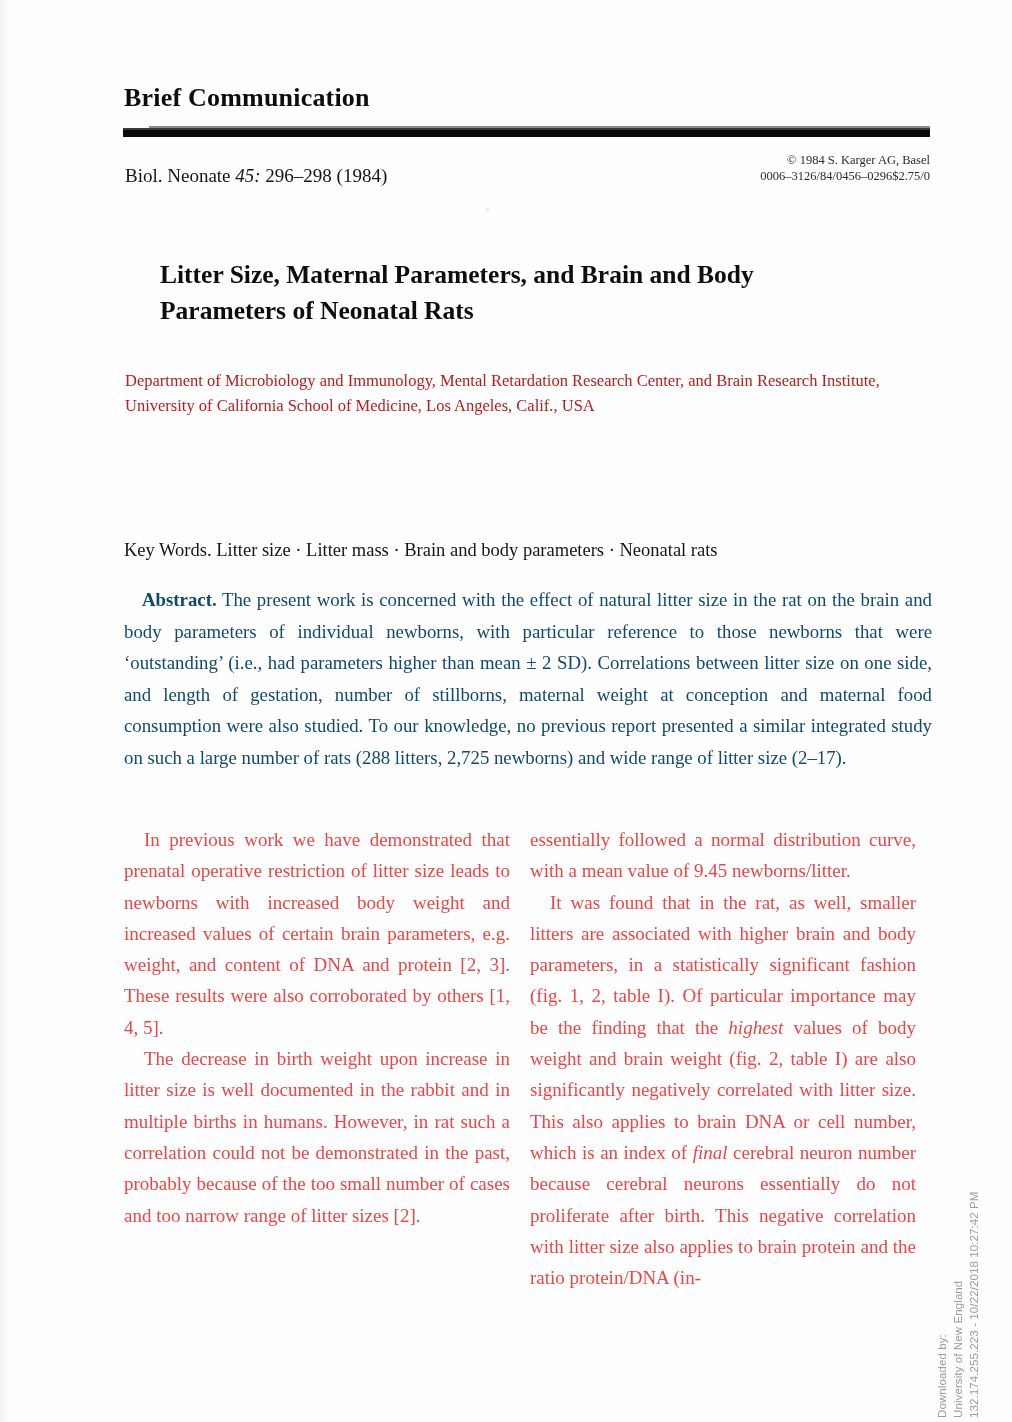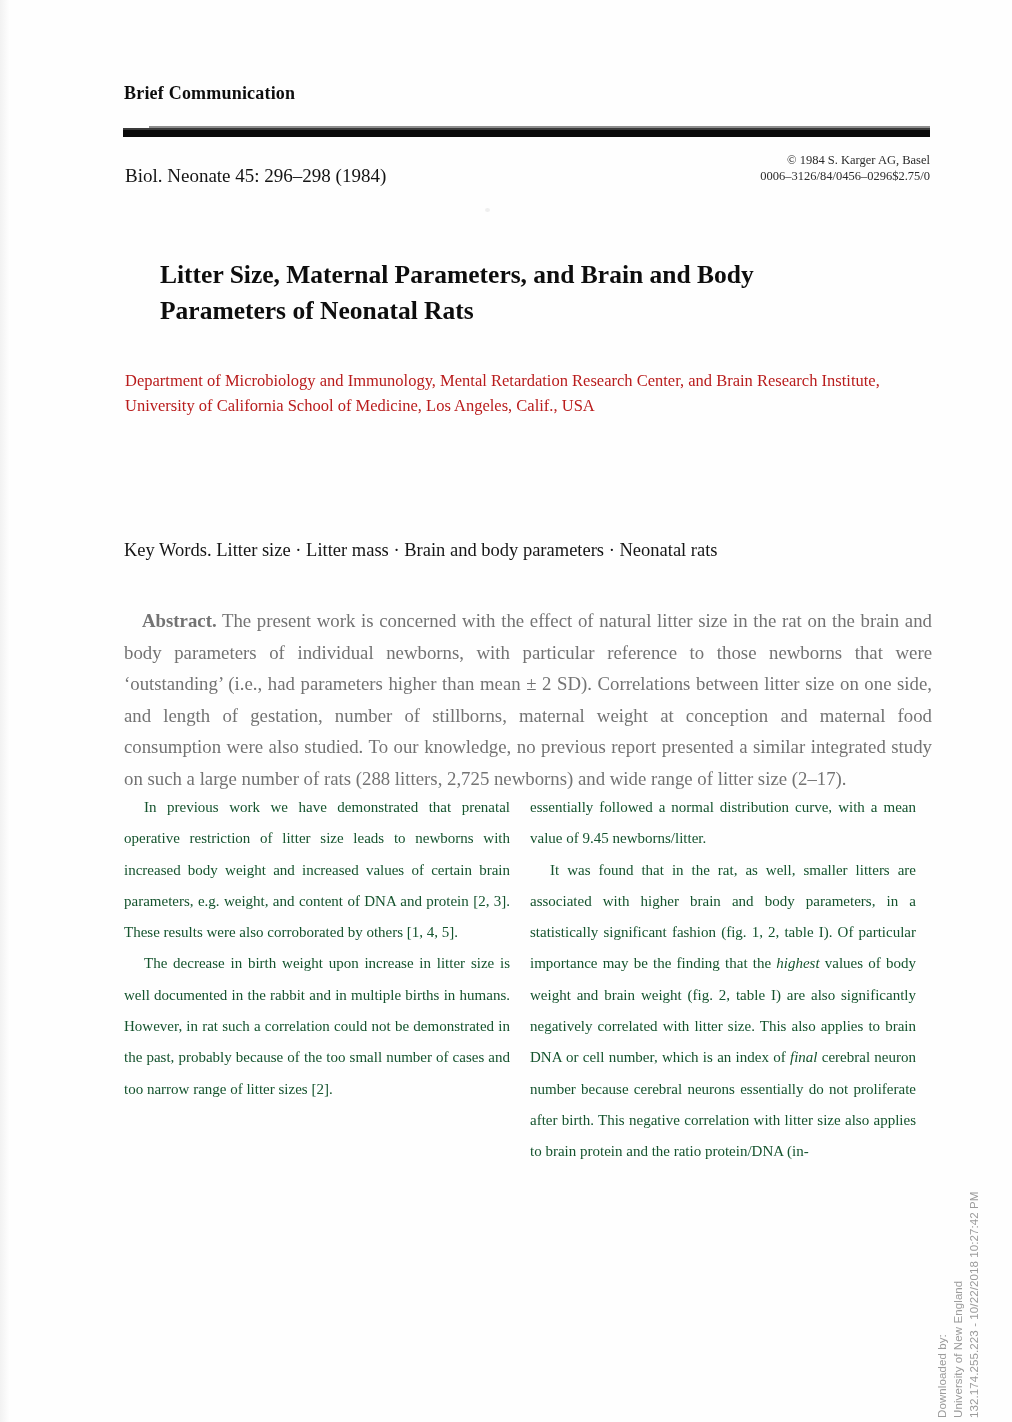--- a/index.html
+++ b/index.html
@@ -20,21 +20,21 @@
     overflow: hidden;
   }
 
   
   .section-head {
     position: absolute;
     left: 124px;
     top: 83px;
     font-family: "Liberation Serif", serif;
     font-weight: bold;
-    font-size: 18px;
+    font-size: 26px;
     letter-spacing: 0.2px;
     color: #0d0d0d;
   }
   .rule-wrap {
     position: absolute;
     left: 123px;
     top: 126px;
     width: 807px;
     height: 12px;
   }
@@ -64,20 +64,21 @@
 
   .journal-line {
     position: absolute;
     left: 125px;
     top: 165px;
     font-size: 19px;
     color: #141414;
     white-space: nowrap;
   }
   .journal-line .vol {
+    font-style: italic;
   }
 
   .copyright {
     position: absolute;
     right: 82px;
     top: 152px;
     text-align: right;
     font-size: 12.5px;
     line-height: 16px;
     color: #2a2a2a;
@@ -124,41 +125,41 @@
     font-size: 18.5px;
     line-height: 26px;
     color: #151515;
   }
   .keywords b { font-weight: normal; }
 
   
   .abstract {
     position: absolute;
     left: 124px;
-    top: 605px;
+    top: 584px;
     width: 808px;
     font-size: 18.8px;
     line-height: 31.5px;
     text-align: justify;
     text-indent: 18px;
-    color: #737373;
+    color: #0c4a6e;
     -webkit-hyphens: none;
     hyphens: none;
   }
   .abstract b { font-weight: bold; }
 
   
   .col {
     position: absolute;
-    top: 792px;
+    top: 824px;
     width: 386px;
-    font-size: 15px;
+    font-size: 19px;
     line-height: 31.3px;
     text-align: justify;
-    color: #14532d;
+    color: #ef4444;
   }
   .col-left  { left: 124px; }
   .col-right { left: 530px; }
   .col p {
     margin: 0;
     text-indent: 20px;
   }
   .col p.noindent { text-indent: 0; }
   .col i { font-style: italic; }
 

